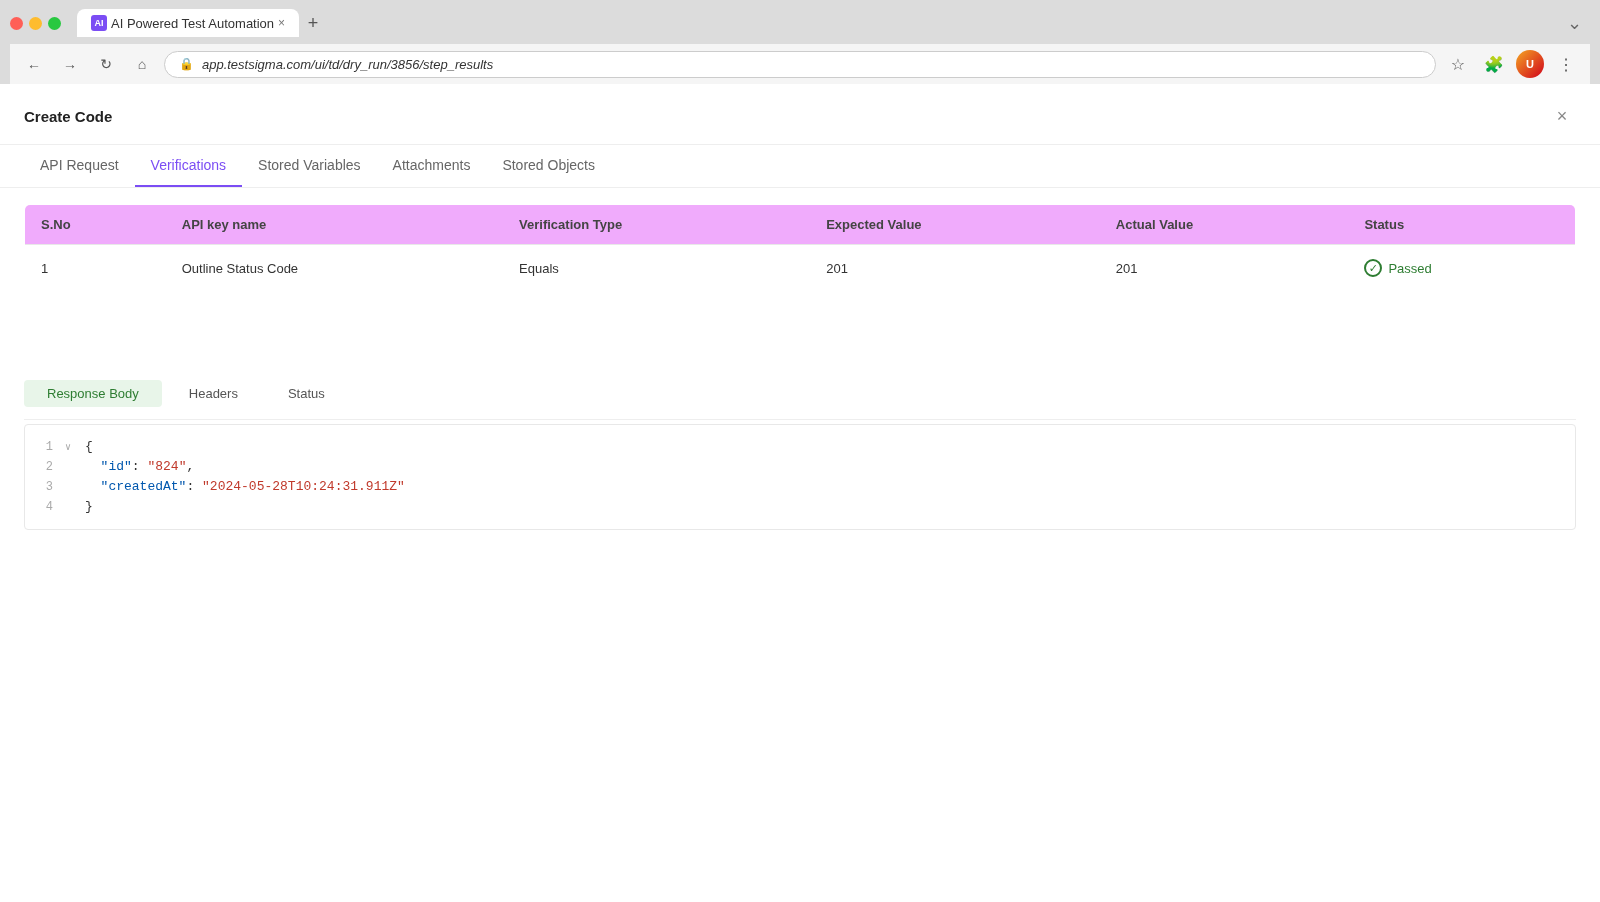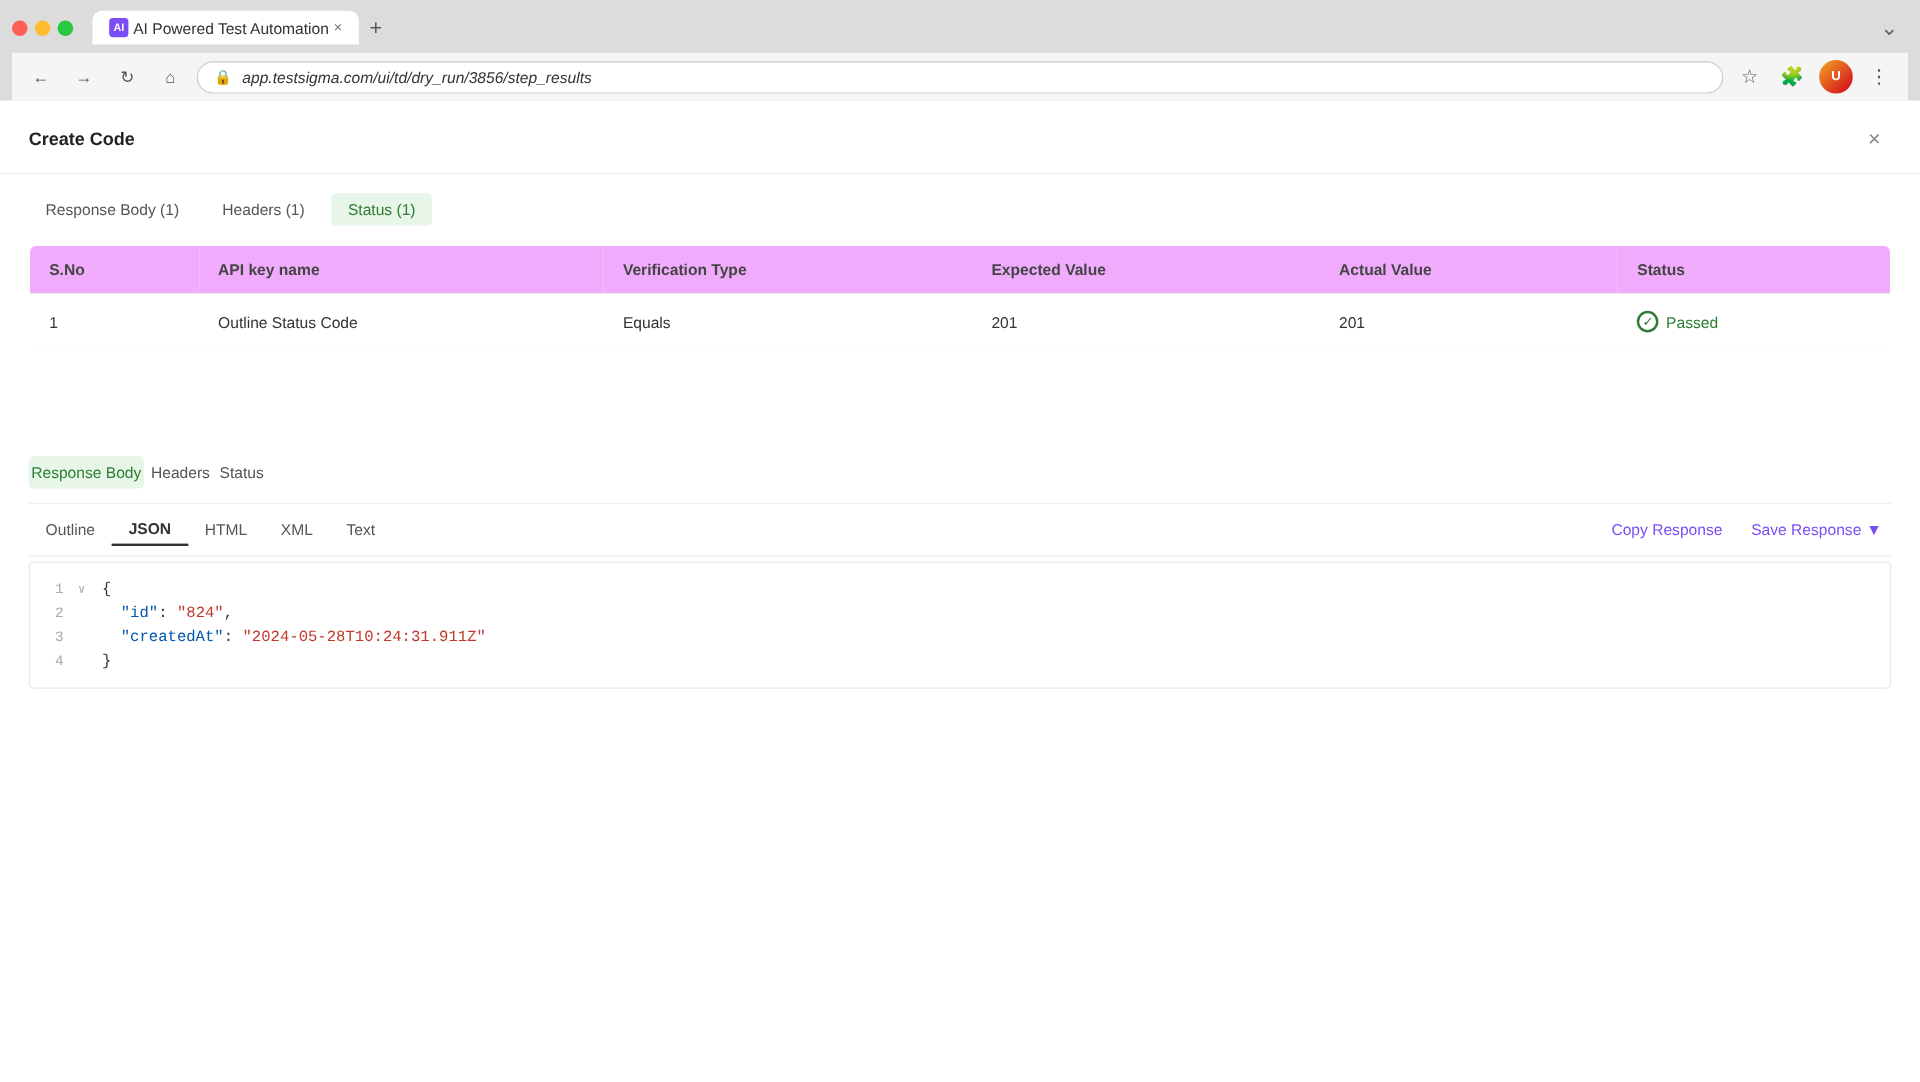--- a/index.html
+++ b/index.html
@@ -275,21 +275,21 @@
     }
 
     .response-tabs {
       display: flex;
       align-items: center;
       gap: 4px;
       padding: 12px 0 12px;
       border-bottom: 1px solid #eee;
     }
     .resp-tab {
-      padding: 6px 2px;
+      padding: 6px 23px;
       border-radius: 4px;
       font-size: 13px;
       color: #555;
       cursor: pointer;
       border: none;
       background: none;
     }
     .resp-tab.active {
       background: #e8f5e9;
       color: #2e7d32;
@@ -432,26 +432,28 @@
 </div>
 
 <div class="main-content">
   <div class="panel">
 
     <div class="panel-header">
       <span class="panel-title">Create Code</span>
       <button class="panel-close">×</button>
     </div>
 
-
-    <div class="sub-tabs">
-      <button class="sub-tab">Response Body (1)</button>
-      <button class="sub-tab">Headers (1)</button>
-      <button class="sub-tab active">Status (1)</button>
-    </div>
+    <div class="tabs-nav">
+      <div class="tab-item">API Request</div>
+      <div class="tab-item active">Verifications</div>
+      <div class="tab-item">Stored Variables</div>
+      <div class="tab-item">Attachments</div>
+      <div class="tab-item">Stored Objects</div>
+    </div>
+
 
     <div class="table-section">
       <table>
         <thead>
           <tr>
             <th>S.No</th>
             <th>API key name</th>
             <th>Verification Type</th>
             <th>Expected Value</th>
             <th>Actual Value</th>
@@ -479,36 +481,20 @@
     <div style="height: 60px;"></div>
 
     <div class="bottom-section">
 
       <div class="response-tabs">
         <button class="resp-tab active">Response Body</button>
         <button class="resp-tab">Headers</button>
         <button class="resp-tab">Status</button>
       </div>
 
-      <div class="format-row">
-        <div class="format-tabs" style="border-bottom:none; padding:0; flex: 1; display:flex; gap:0;">
-          <button class="fmt-tab">Outline</button>
-          <button class="fmt-tab active">JSON</button>
-          <button class="fmt-tab">HTML</button>
-          <button class="fmt-tab">XML</button>
-          <button class="fmt-tab">Text</button>
-        </div>
-        <div class="format-actions">
-          <button class="action-link">Copy Response</button>
-          <button class="save-response-btn">
-            <span>Save Response</span>
-            <span>▼</span>
-          </button>
-        </div>
-      </div>
 
       <div class="code-area">
 
         <div class="code-line">
           <span class="line-num">1</span>
           <span class="line-toggle">∨</span>
           <span class="code-content punct">{</span>
         </div>
 
         <div class="code-line">

